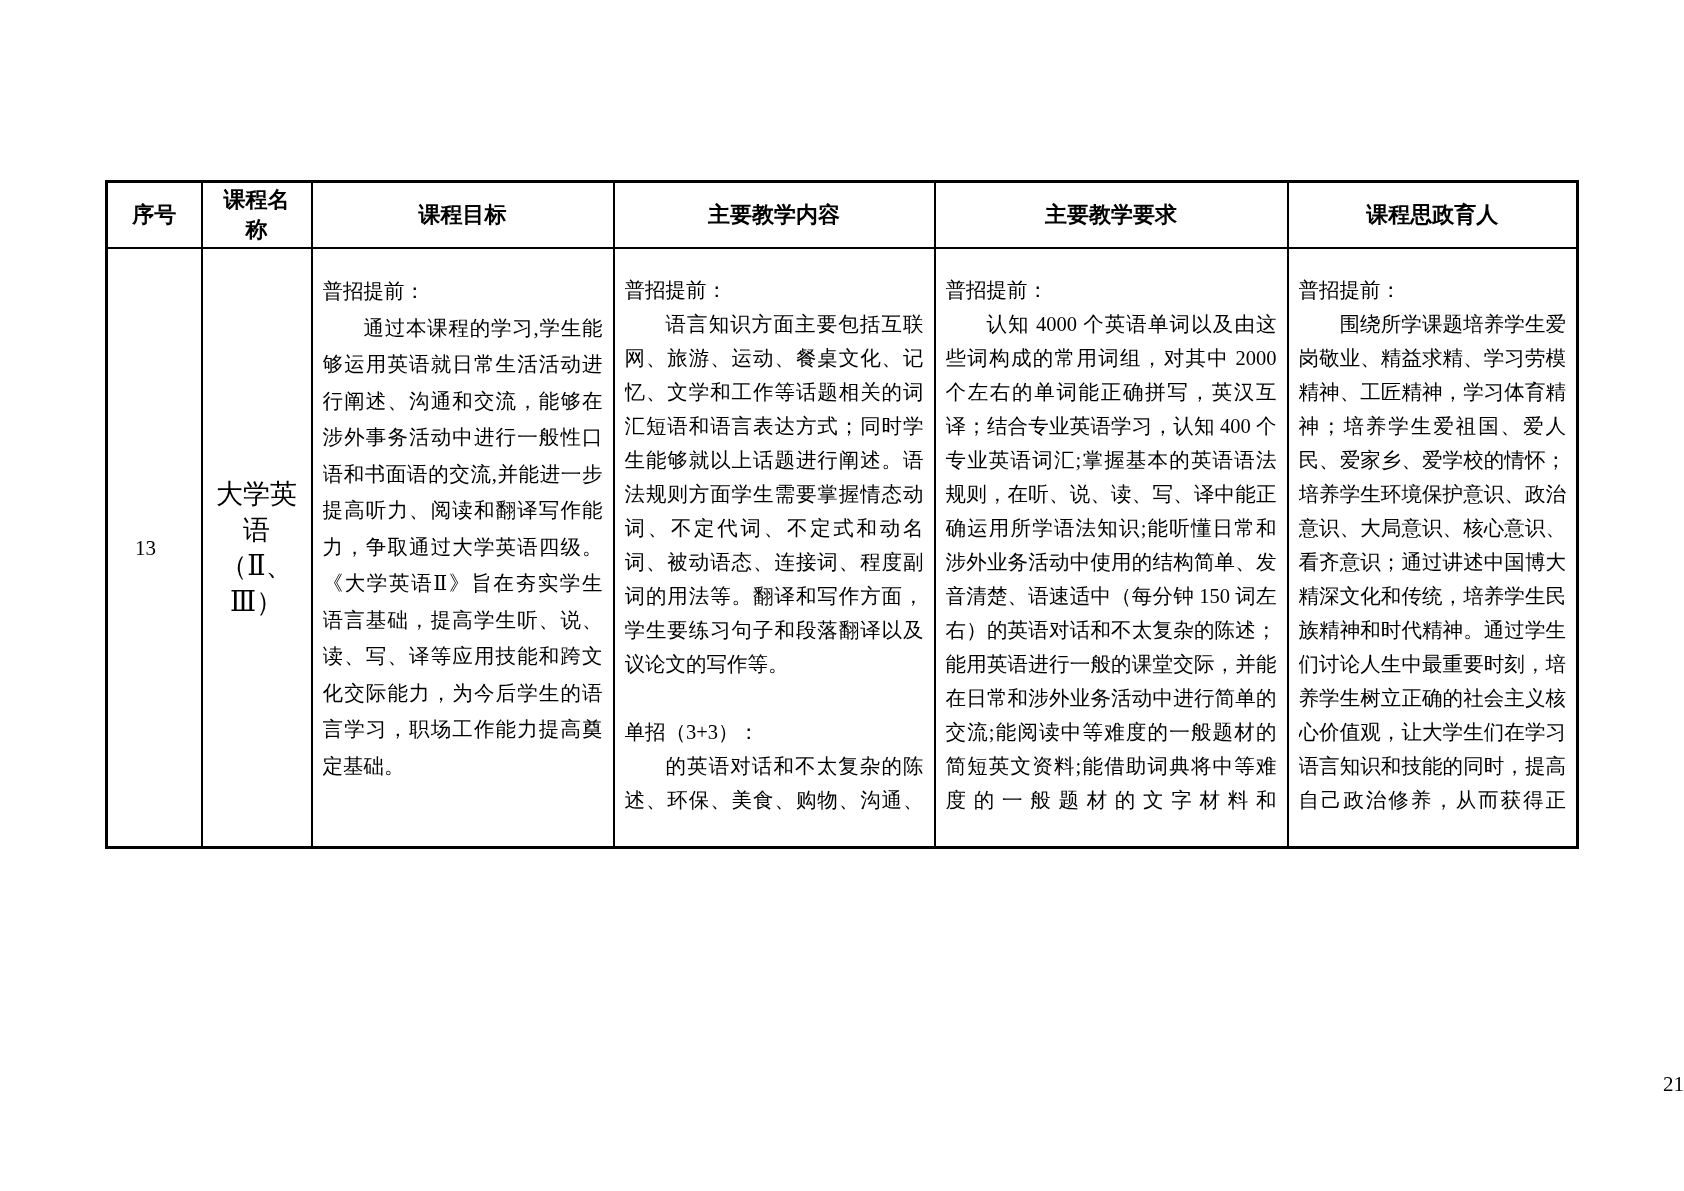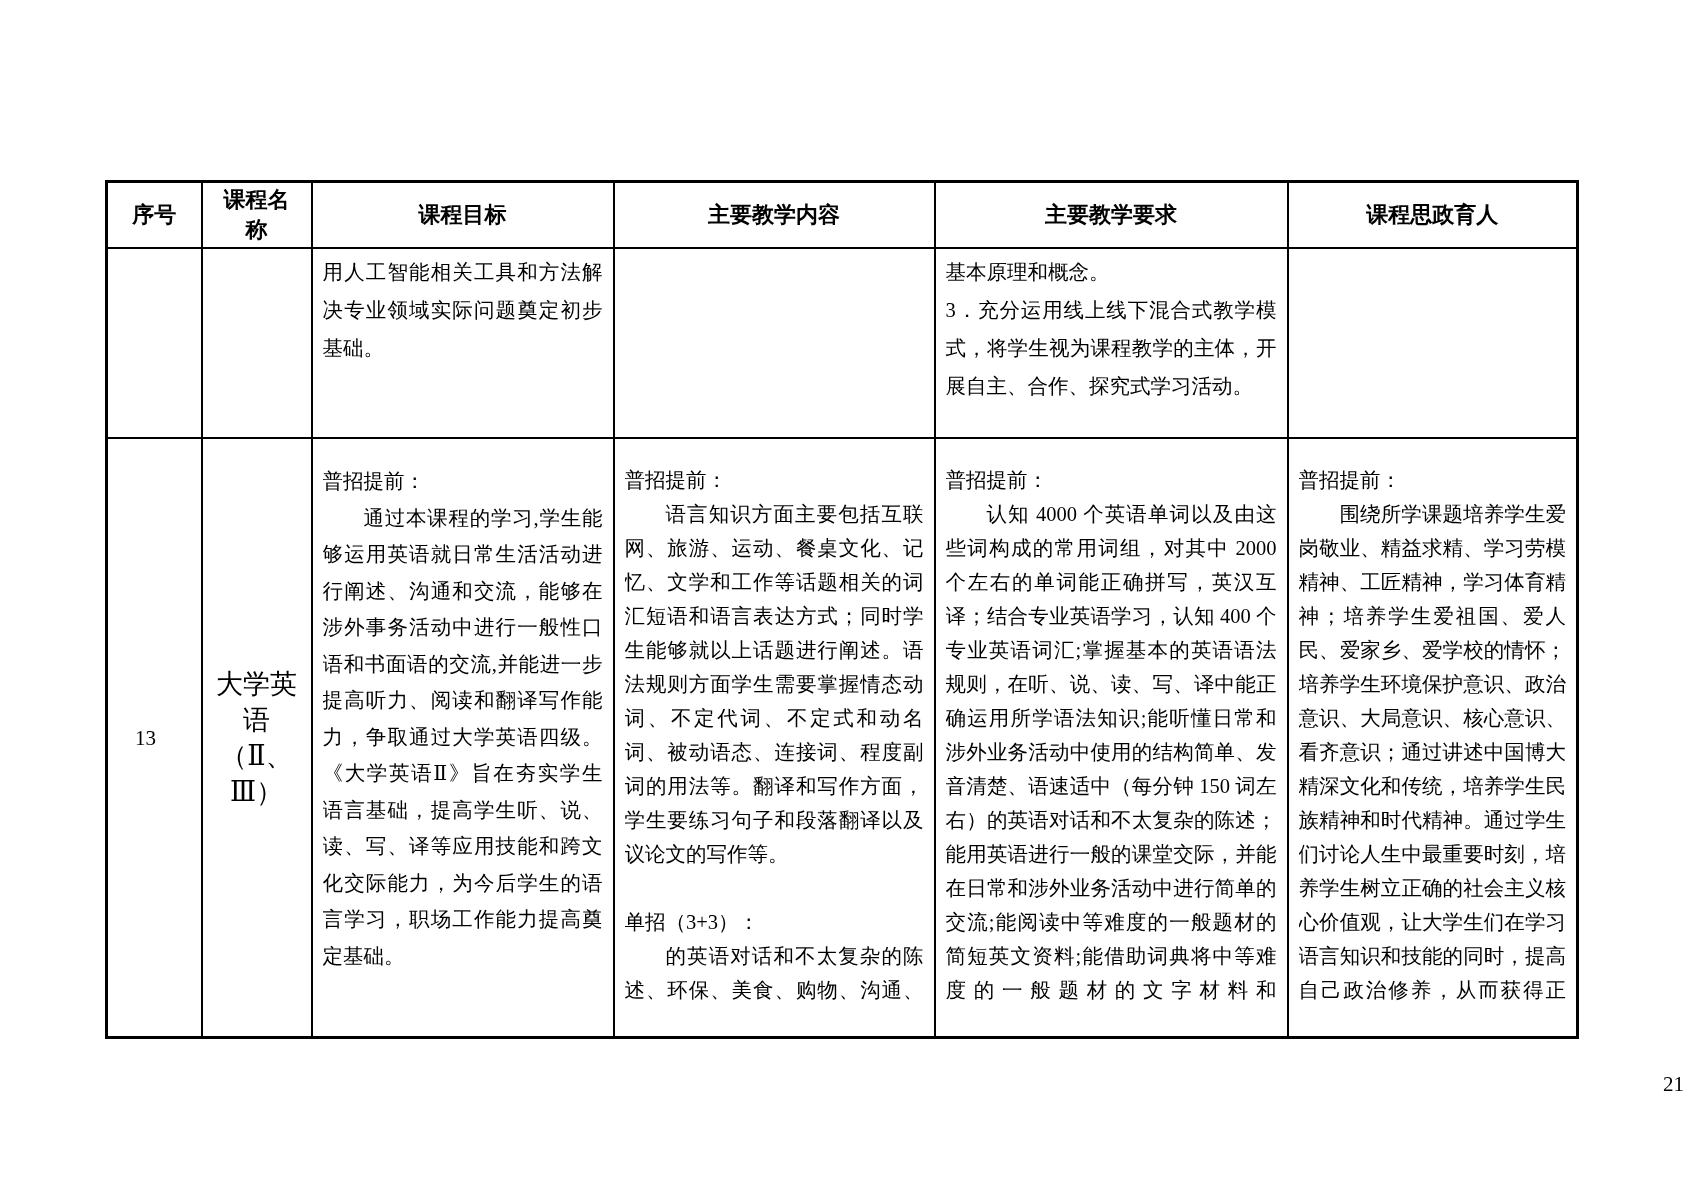--- a/index.html
+++ b/index.html
@@ -120,33 +120,20 @@
     <tr>
       <th>序号</th>
       <th>课程名称</th>
       <th>课程目标</th>
       <th>主要教学内容</th>
       <th>主要教学要求</th>
       <th>课程思政育人</th>
     </tr>
   </thead>
   <tbody>
-    <tr class="row-cont">
-      <td></td>
-      <td></td>
-      <td>
-          <p class="">用人工智能相关工具和方法解决专业领域实际问题奠定初步基础。</p>
-        </td>
-      <td></td>
-      <td>
-          <p class="">基本原理和概念。</p>
-          <p class="">3．充分运用线上线下混合式教学模式，将学生视为课程教学的主体，开展自主、合作、探究式学习活动。</p>
-        </td>
-      <td></td>
-    </tr>
     <tr class="row-main">
       <td class="c-num">
           <p class="">13</p>
         </td>
       <td class="c-name">
           <p class="">大学英语</p>
           <p class="">（Ⅱ、Ⅲ）</p>
         </td>
       <td class="c-body c-obj">
         <div class="clip">

